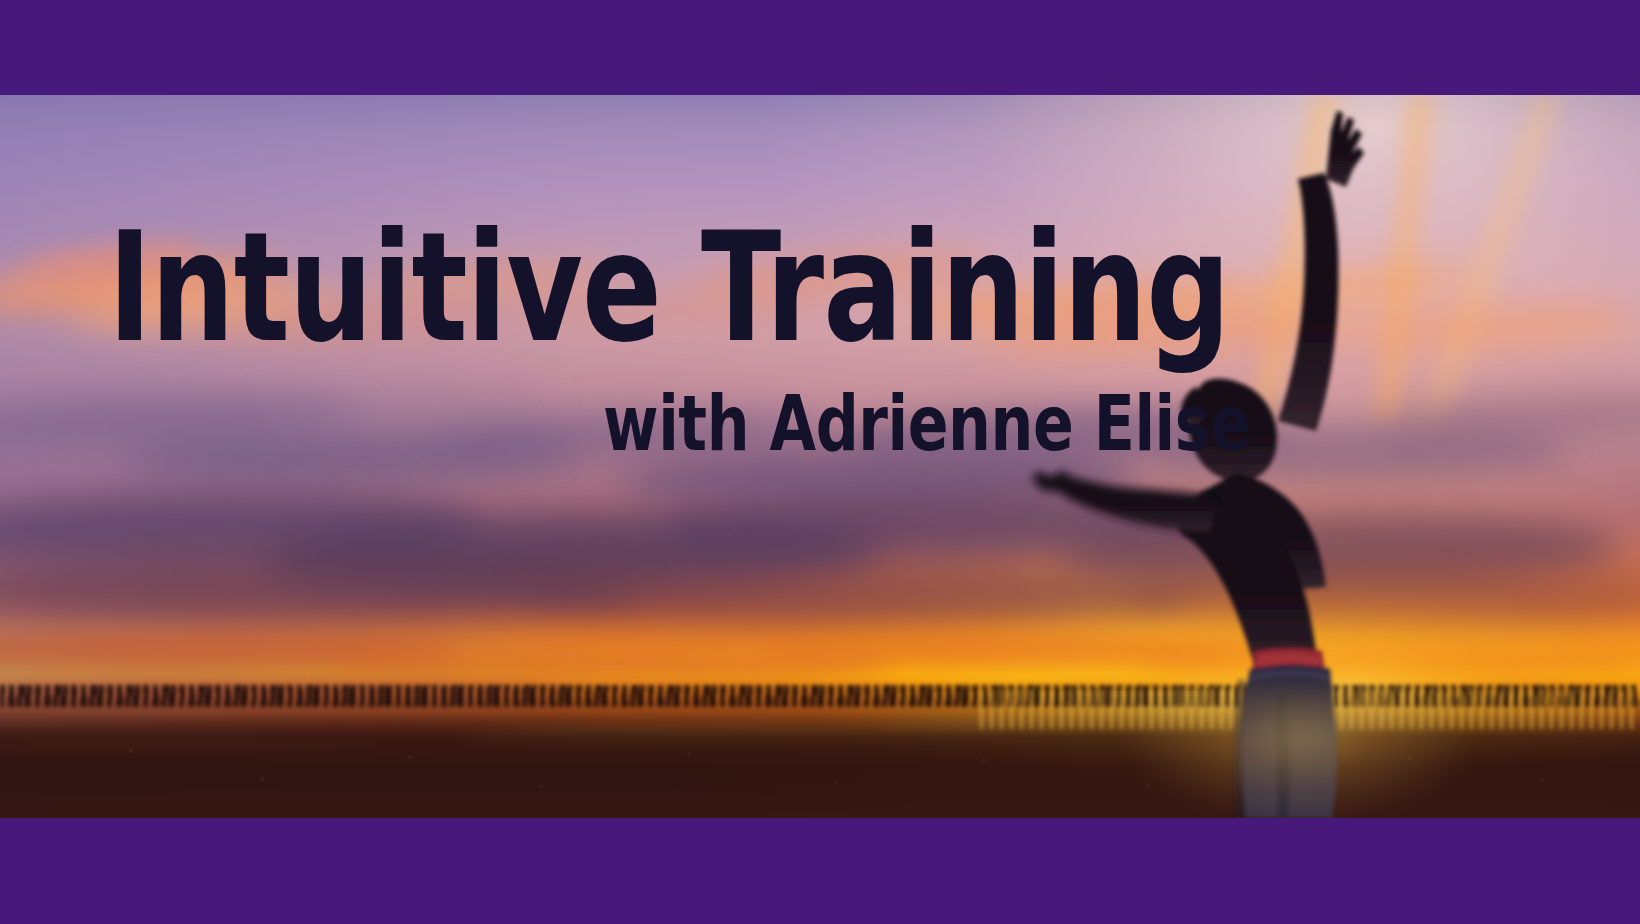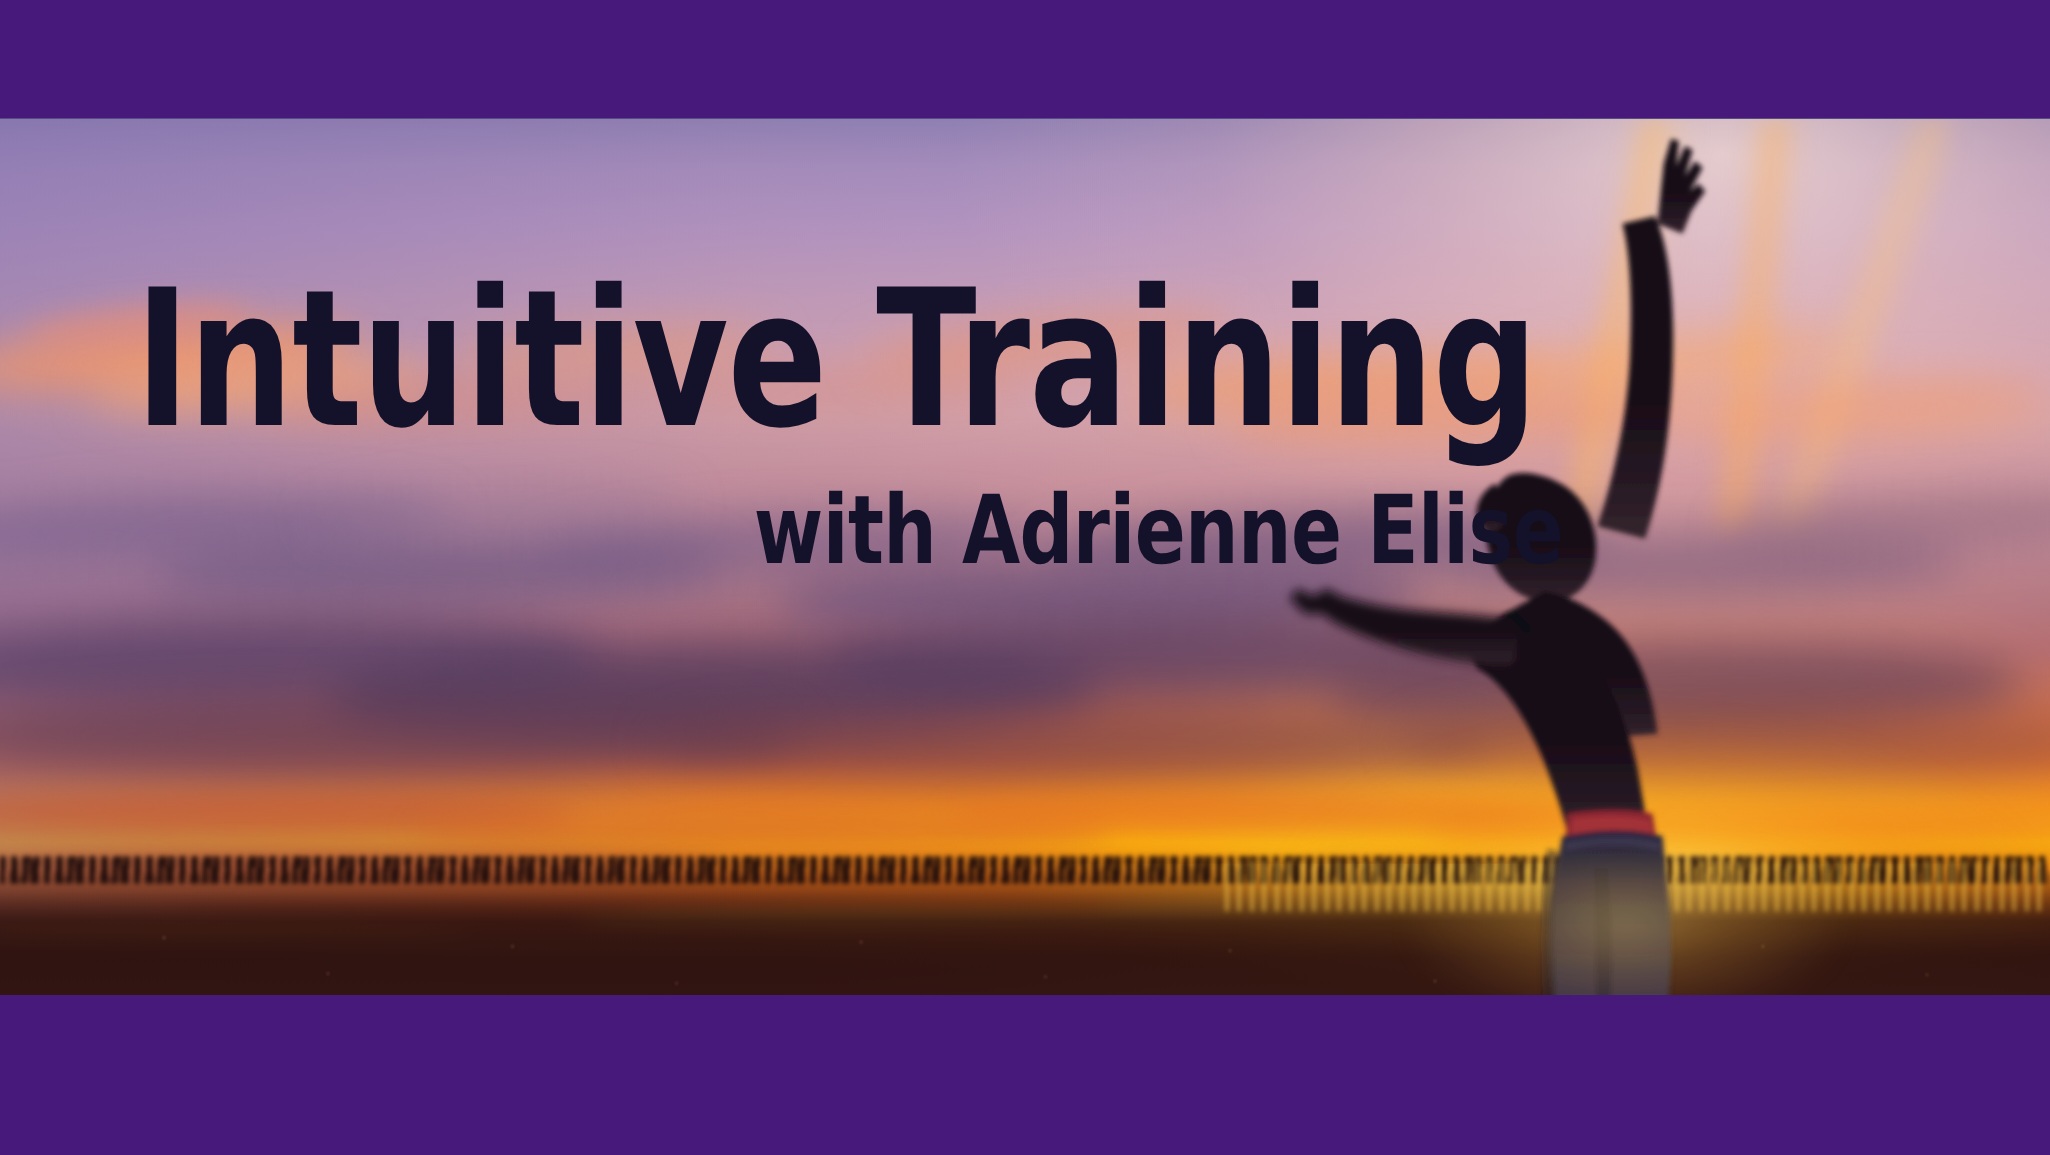--- a/index.html
+++ b/index.html
@@ -7,23 +7,23 @@
     padding: 0;
     background: #46197a;
   }
   body {
     font-family: "Liberation Sans", sans-serif;
   }
 
   #banner-root {
     position: relative;
     width: 1640px;
-    height: 796px;
+    height: 924px;
     overflow: hidden;
-    background: #86efac;
+    background: #a16207;
   }
 
   
   .band {
     position: absolute;
     left: 0;
     width: 1640px;
     background: #46197a;
     z-index: 40;
   }

